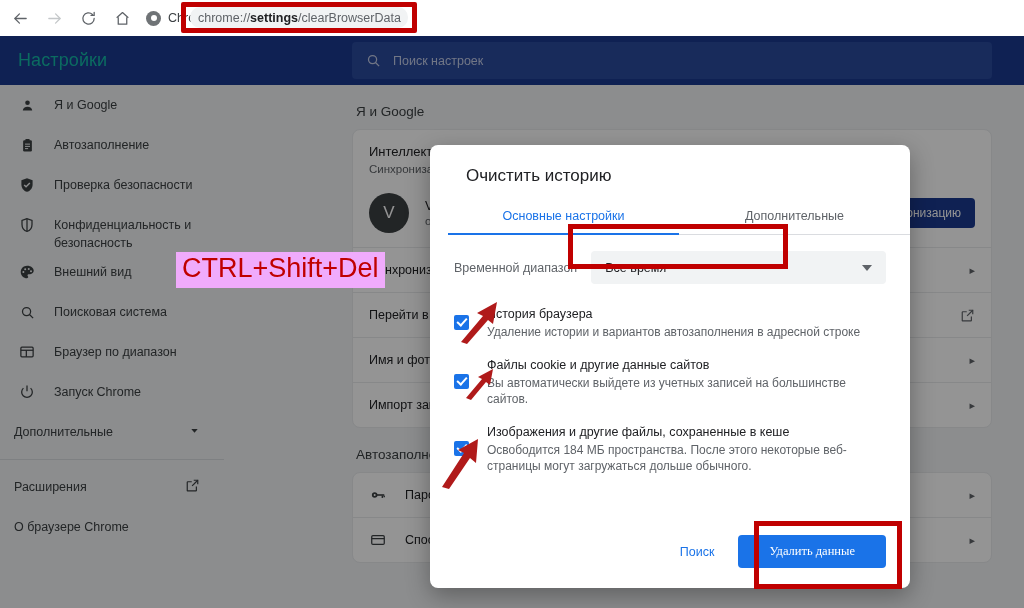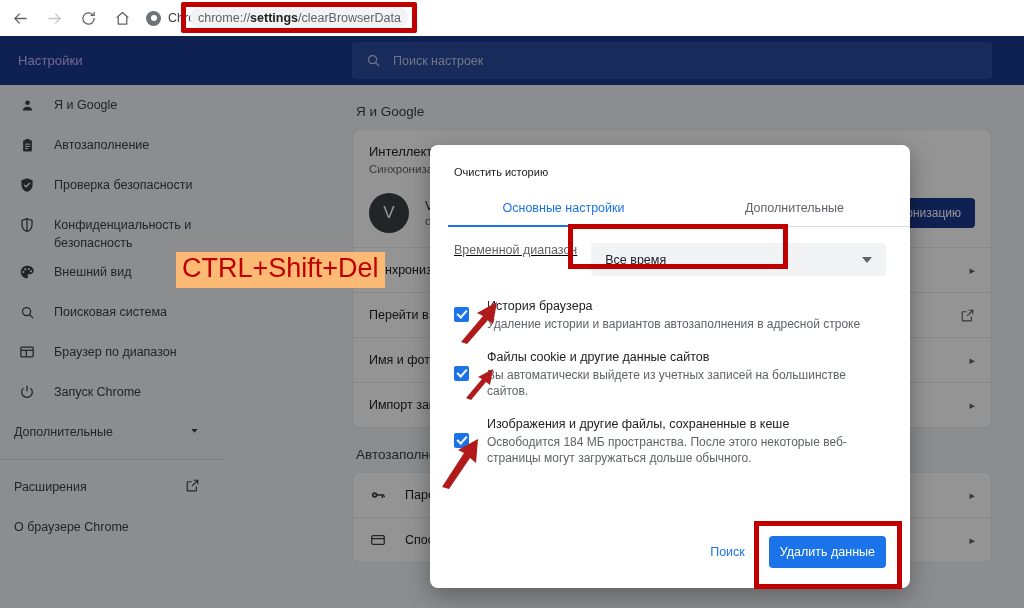--- a/index.html
+++ b/index.html
@@ -88,22 +88,22 @@
     background: #f1f3f4;
     overflow: hidden;
   }
   .topbar {
     position: absolute; left: 0; top: 0;
     width: 1024px; height: 49px;
     background: #1a3a8f;
     display: flex; align-items: center;
   }
   .topbar-title {
-    color: #c4b5fd;
-    font-size: 13px;
+    color: #14b8a6;
+    font-size: 18px;
     margin-left: 18px;
     letter-spacing: .1px;
   }
   .search-box {
     position: absolute; left: 352px; top: 6px;
     width: 640px; height: 37px;
     background: #2a4a9e;
     border-radius: 4px;
     display: flex; align-items: center;
     padding: 0 14px;
@@ -230,23 +230,23 @@
     left: 430px; top: 145px;
     width: 480px; height: 443px;
     background: #ffffff;
     border-radius: 8px;
     z-index: 30;
     box-shadow: 0 8px 24px rgba(0,0,0,.32);
     overflow: hidden;
     display: flex; flex-direction: column;
   }
   .dlg-title {
-    font-size: 11px;
+    font-size: 17px;
     color: #202124;
-    padding: 21px 24px 0 24px;
+    padding: 21px 24px 0 36px;
   }
   .dlg-tabs {
     display: flex;
     margin-top: 13px;
     border-bottom: 1px solid #dadce0;
     position: relative;
     margin-left: 18px;
   }
   .dlg-tab {
     flex: 1 1 50%;
@@ -255,24 +255,23 @@
     padding: 10px 0 11px 0;
     color: #5f6368;
   }
   .dlg-tab.active { color: #1a73e8; }
   .tab-underline {
     position: absolute; left: 0; bottom: -1px;
     width: 50%; height: 2px;
     background: #1a73e8;
   }
   .range-row {
-    display: flex; align-items: flex-start;
+    display: flex; align-items: center;
     padding: 16px 24px 0 24px;
     gap: 14px;
-    text-decoration: underline;
   }
   .range-label { font-size: 12.5px; color: #5f6368; white-space: nowrap; }
   .range-select {
     flex: 1 1 auto;
     background: #f1f3f4;
     border-radius: 4px;
     height: 33px;
     display: flex; align-items: center; justify-content: space-between;
     padding: 0 14px;
     font-size: 12.5px;
@@ -315,29 +314,30 @@
   .btn-text {
     color: #1a73e8;
     font-size: 12.5px;
     padding: 8px 14px;
     border-radius: 4px;
   }
   .btn-primary {
     background: #1a73e8;
     color: #ffffff;
     font-size: 12.5px;
-    padding: 9px 11px;
+    padding: 9px 31px;
     border-radius: 4px;
+    font-family: Liberation Serif, serif;
   }
 
   
   .kbd-overlay {
     position: absolute;
     left: 176px; top: 252px;
-    background: #fdba74;
+    background: #f0abfc;
     color: #c00000;
     font-size: 27px;
     padding: 2px 6px 4px 6px;
     z-index: 55;
     white-space: nowrap;
     line-height: 1.1;
   }
   .arrow { position: absolute; z-index: 56; }
 </style>
 </head>

